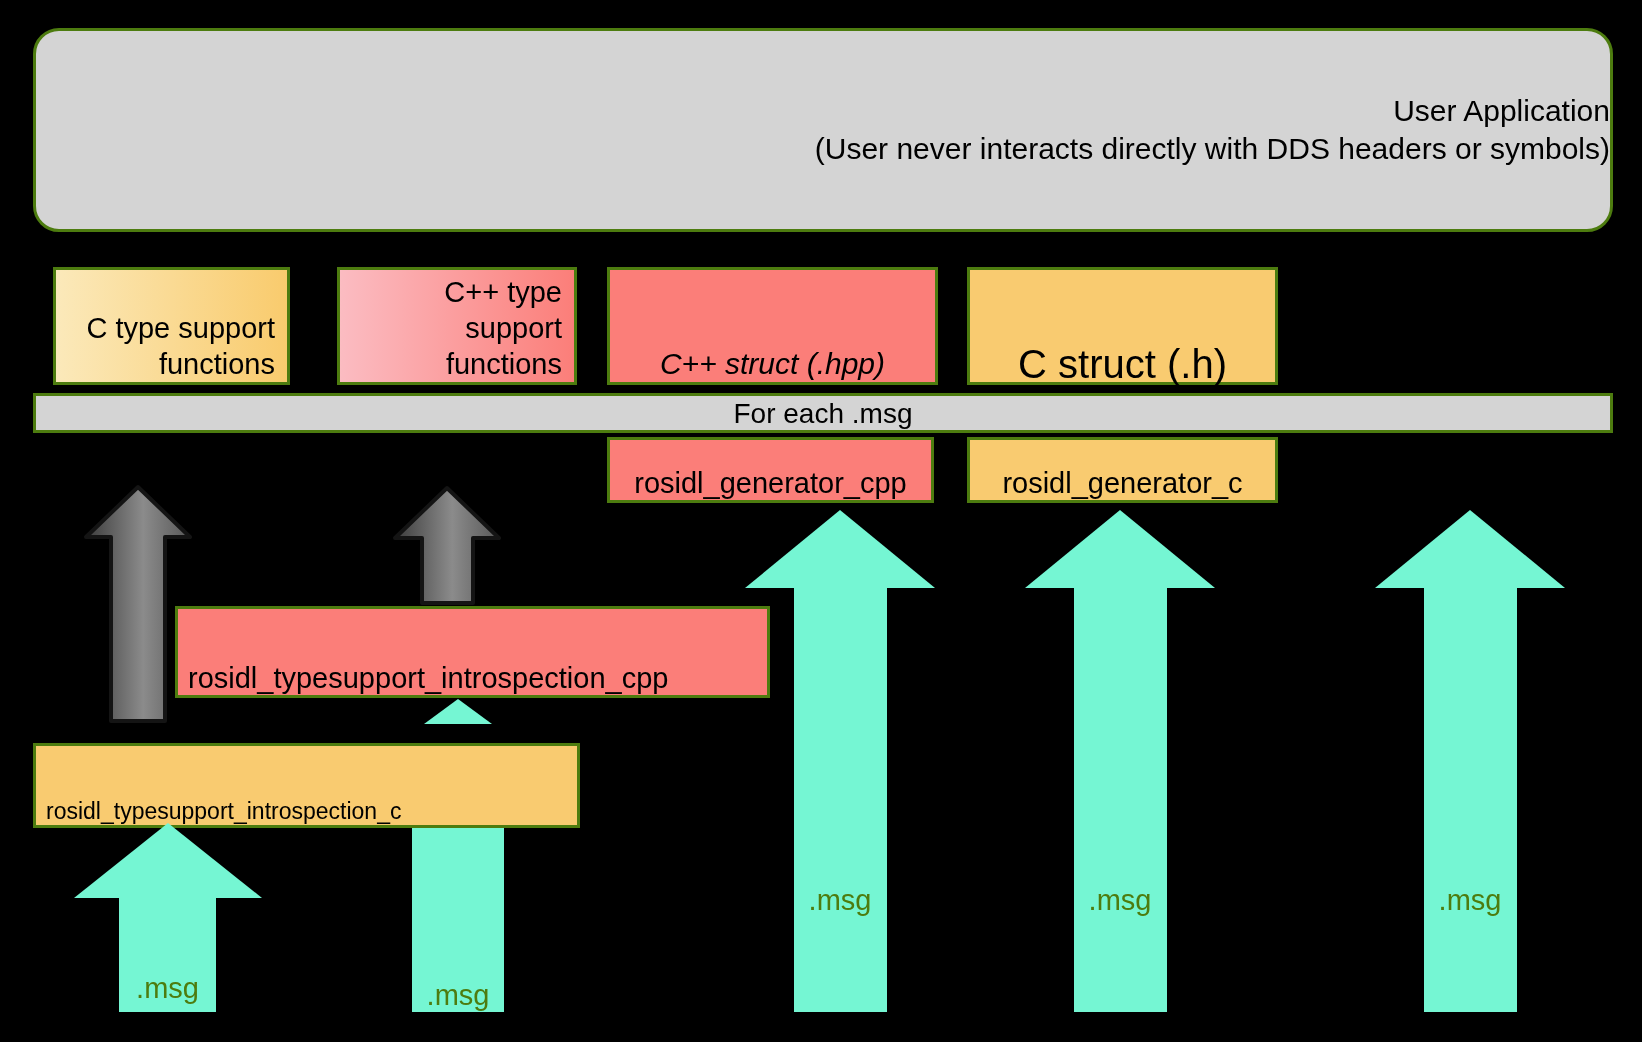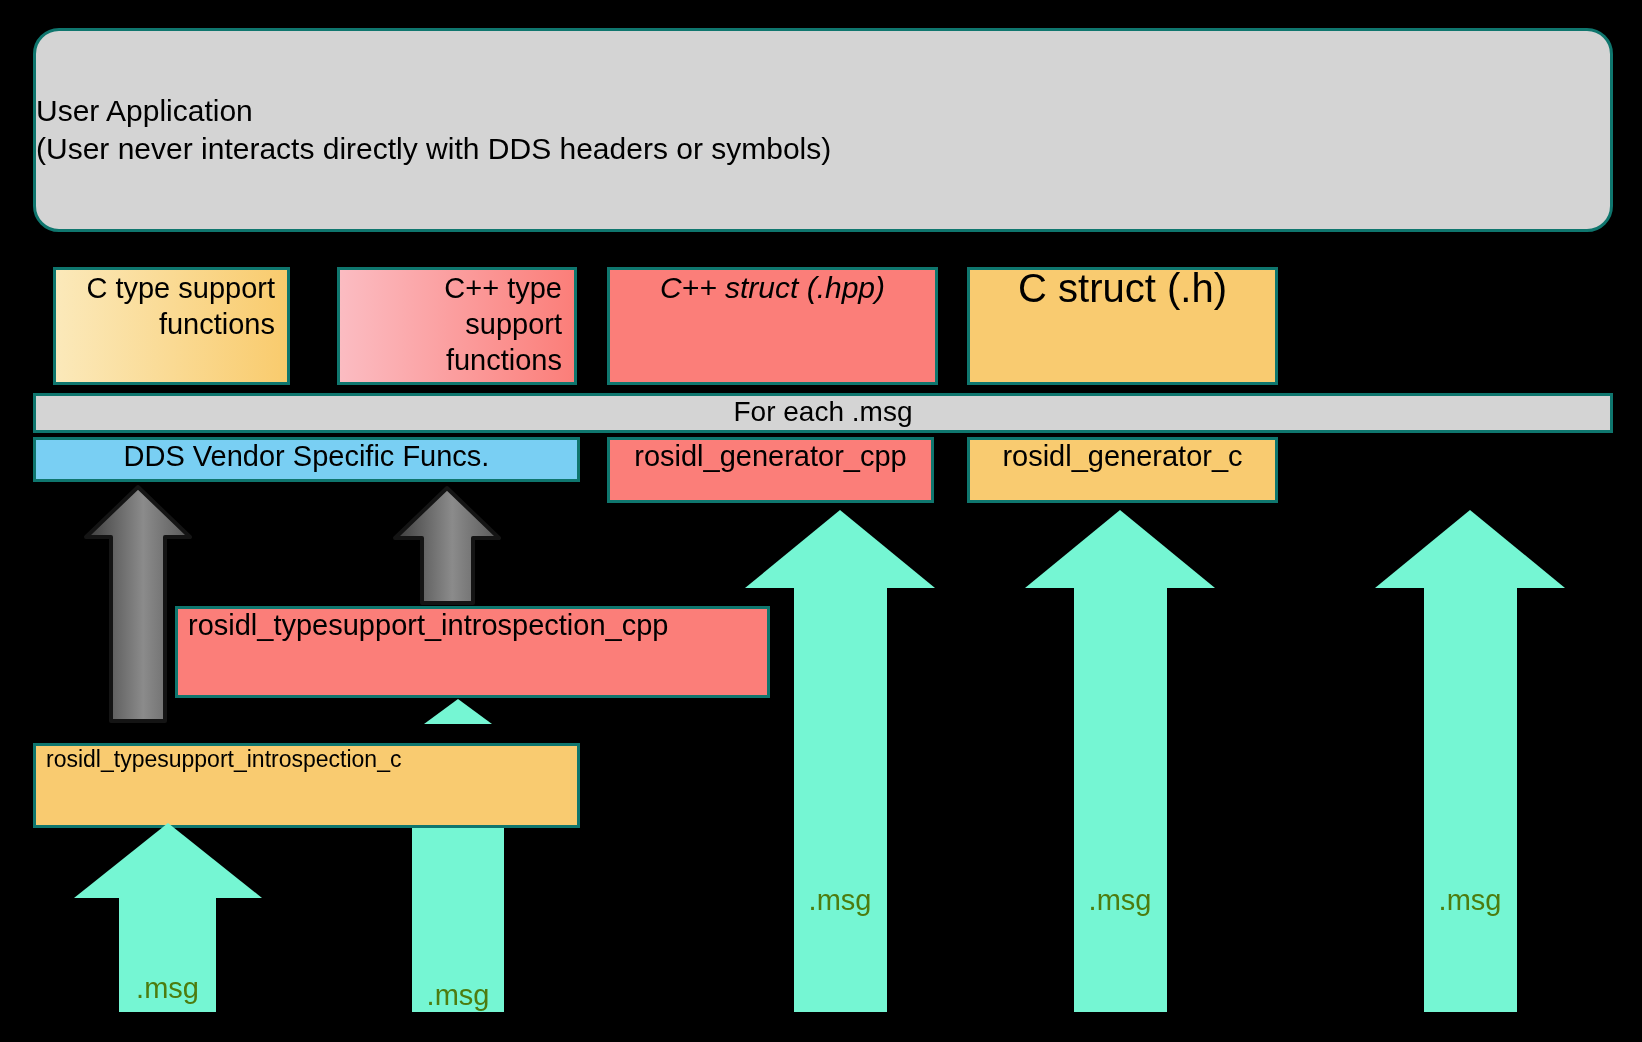--- a/index.html
+++ b/index.html
@@ -1,21 +1,21 @@
 <!DOCTYPE html>
 <html style="--gray: #d4d4d4; --red: #fb7e79; --orange: #f9cb70; --yellow: #faf76e; --blue: #79cff3; --teal: #75f6d3; --c_grad_left: #fbe9ba; --c_grad_right: #f9cb6d; --cpp_grad_left: #fbbcc2; --cpp_grad_right: #fb7e79; --arrow_gray_dark: #3c3c3c; --arrow_gray_mid: #8b8b8b; --arrow_gray_end: #585858;"><head>
 <meta charset="utf-8">
 <style>
   html,body{margin:0;padding:0;background:#000;}
   .stage{
     position:relative;width:1642px;height:1042px;background:#000;overflow:hidden;
     font-family:"Liberation Sans", sans-serif;color:#000;
   }
-  .box{position:absolute;box-sizing:border-box;border:3px solid #0f766e;
-       display:flex;align-items:flex-start;justify-content:center;text-align:center;}
+  .box{position:absolute;box-sizing:border-box;border:3px solid #4d7c0f;
+       display:flex;align-items:flex-end;justify-content:center;text-align:center;}
   
   .user-app{left:33px;top:28px;width:1580px;height:204px;border-radius:26px;
             background:var(--gray,#d4d4d4);flex-direction:column;font-size:30px;line-height:38px;}
   
   .row2{top:267px;height:118px;font-size:29px;line-height:36px;}
   .c-type{left:53px;width:237px;background:linear-gradient(to right,var(--c_grad_left,#fbe9ba),var(--c_grad_right,#f9cb6d));
           justify-content:flex-end;text-align:right;padding-right:12px;white-space:pre-line;}
   .cpp-type{left:337px;width:240px;background:linear-gradient(to right,var(--cpp_grad_left,#fbbcc2),var(--cpp_grad_right,#fb7e79));
           justify-content:flex-end;text-align:right;padding-right:12px;white-space:pre-line;}
   .cpp-struct{left:607px;width:331px;background:var(--red,#fb7e79);font-size:30px;font-style:italic;}
@@ -71,21 +71,20 @@
   <div class="box row2 c-type">C type support
 functions</div>
   <div class="box row2 cpp-type">C++ type
 support
 functions</div>
   <div class="box row2 cpp-struct">C++ struct (.hpp)</div>
   <div class="box row2 c-struct">C struct (.h)</div>
 
   <div class="box foreach-bar">For each .msg</div>
 
-  <div class="box dds">DDS Vendor Specific Funcs.</div>
   <div class="box gen gen-cpp">rosidl_generator_cpp</div>
   <div class="box gen gen-c">rosidl_generator_c</div>
 
   <svg class="gray-arrow" style="left:83px;top:484px;" width="110" height="240" viewBox="0 0 110 240">
     <defs>
       <linearGradient id="gg1" x1="0" y1="0" x2="1" y2="0">
         <stop offset="0" stop-color="var(--arrow_gray_dark,#3c3c3c)"></stop>
         <stop offset="0.55" stop-color="var(--arrow_gray_mid,#8b8b8b)"></stop>
         <stop offset="1" stop-color="var(--arrow_gray_end,#585858)"></stop>
       </linearGradient>

